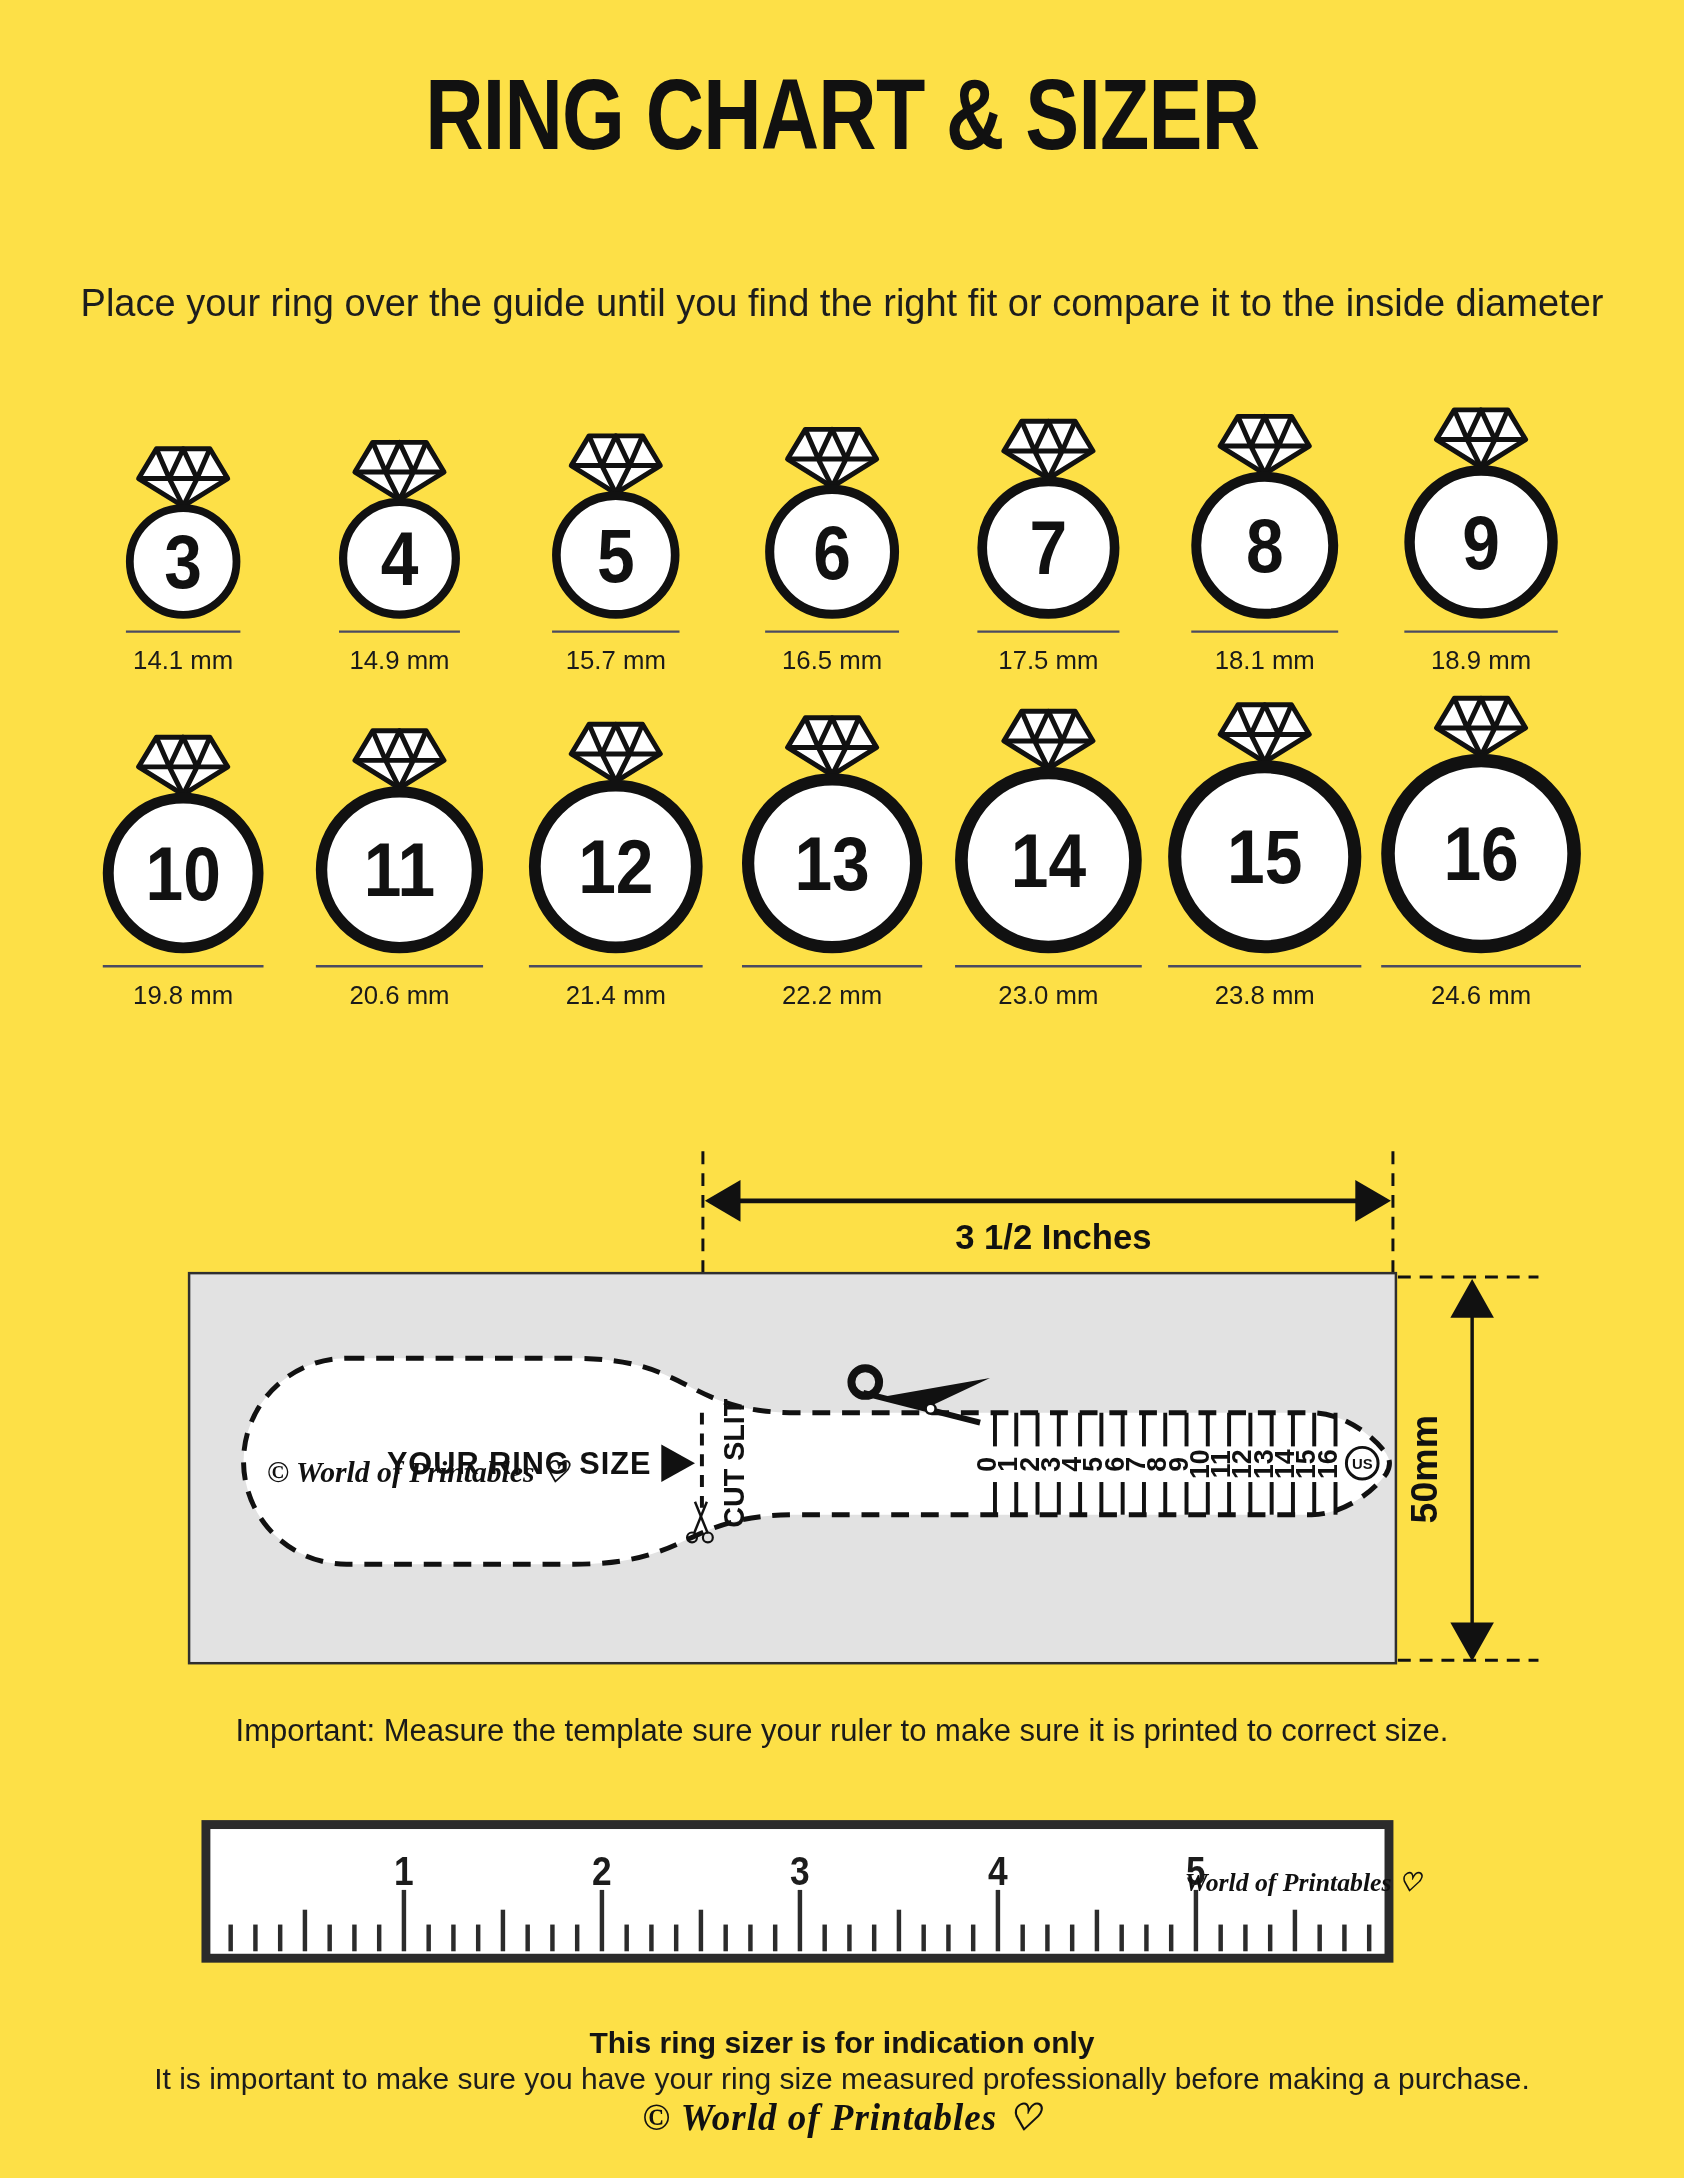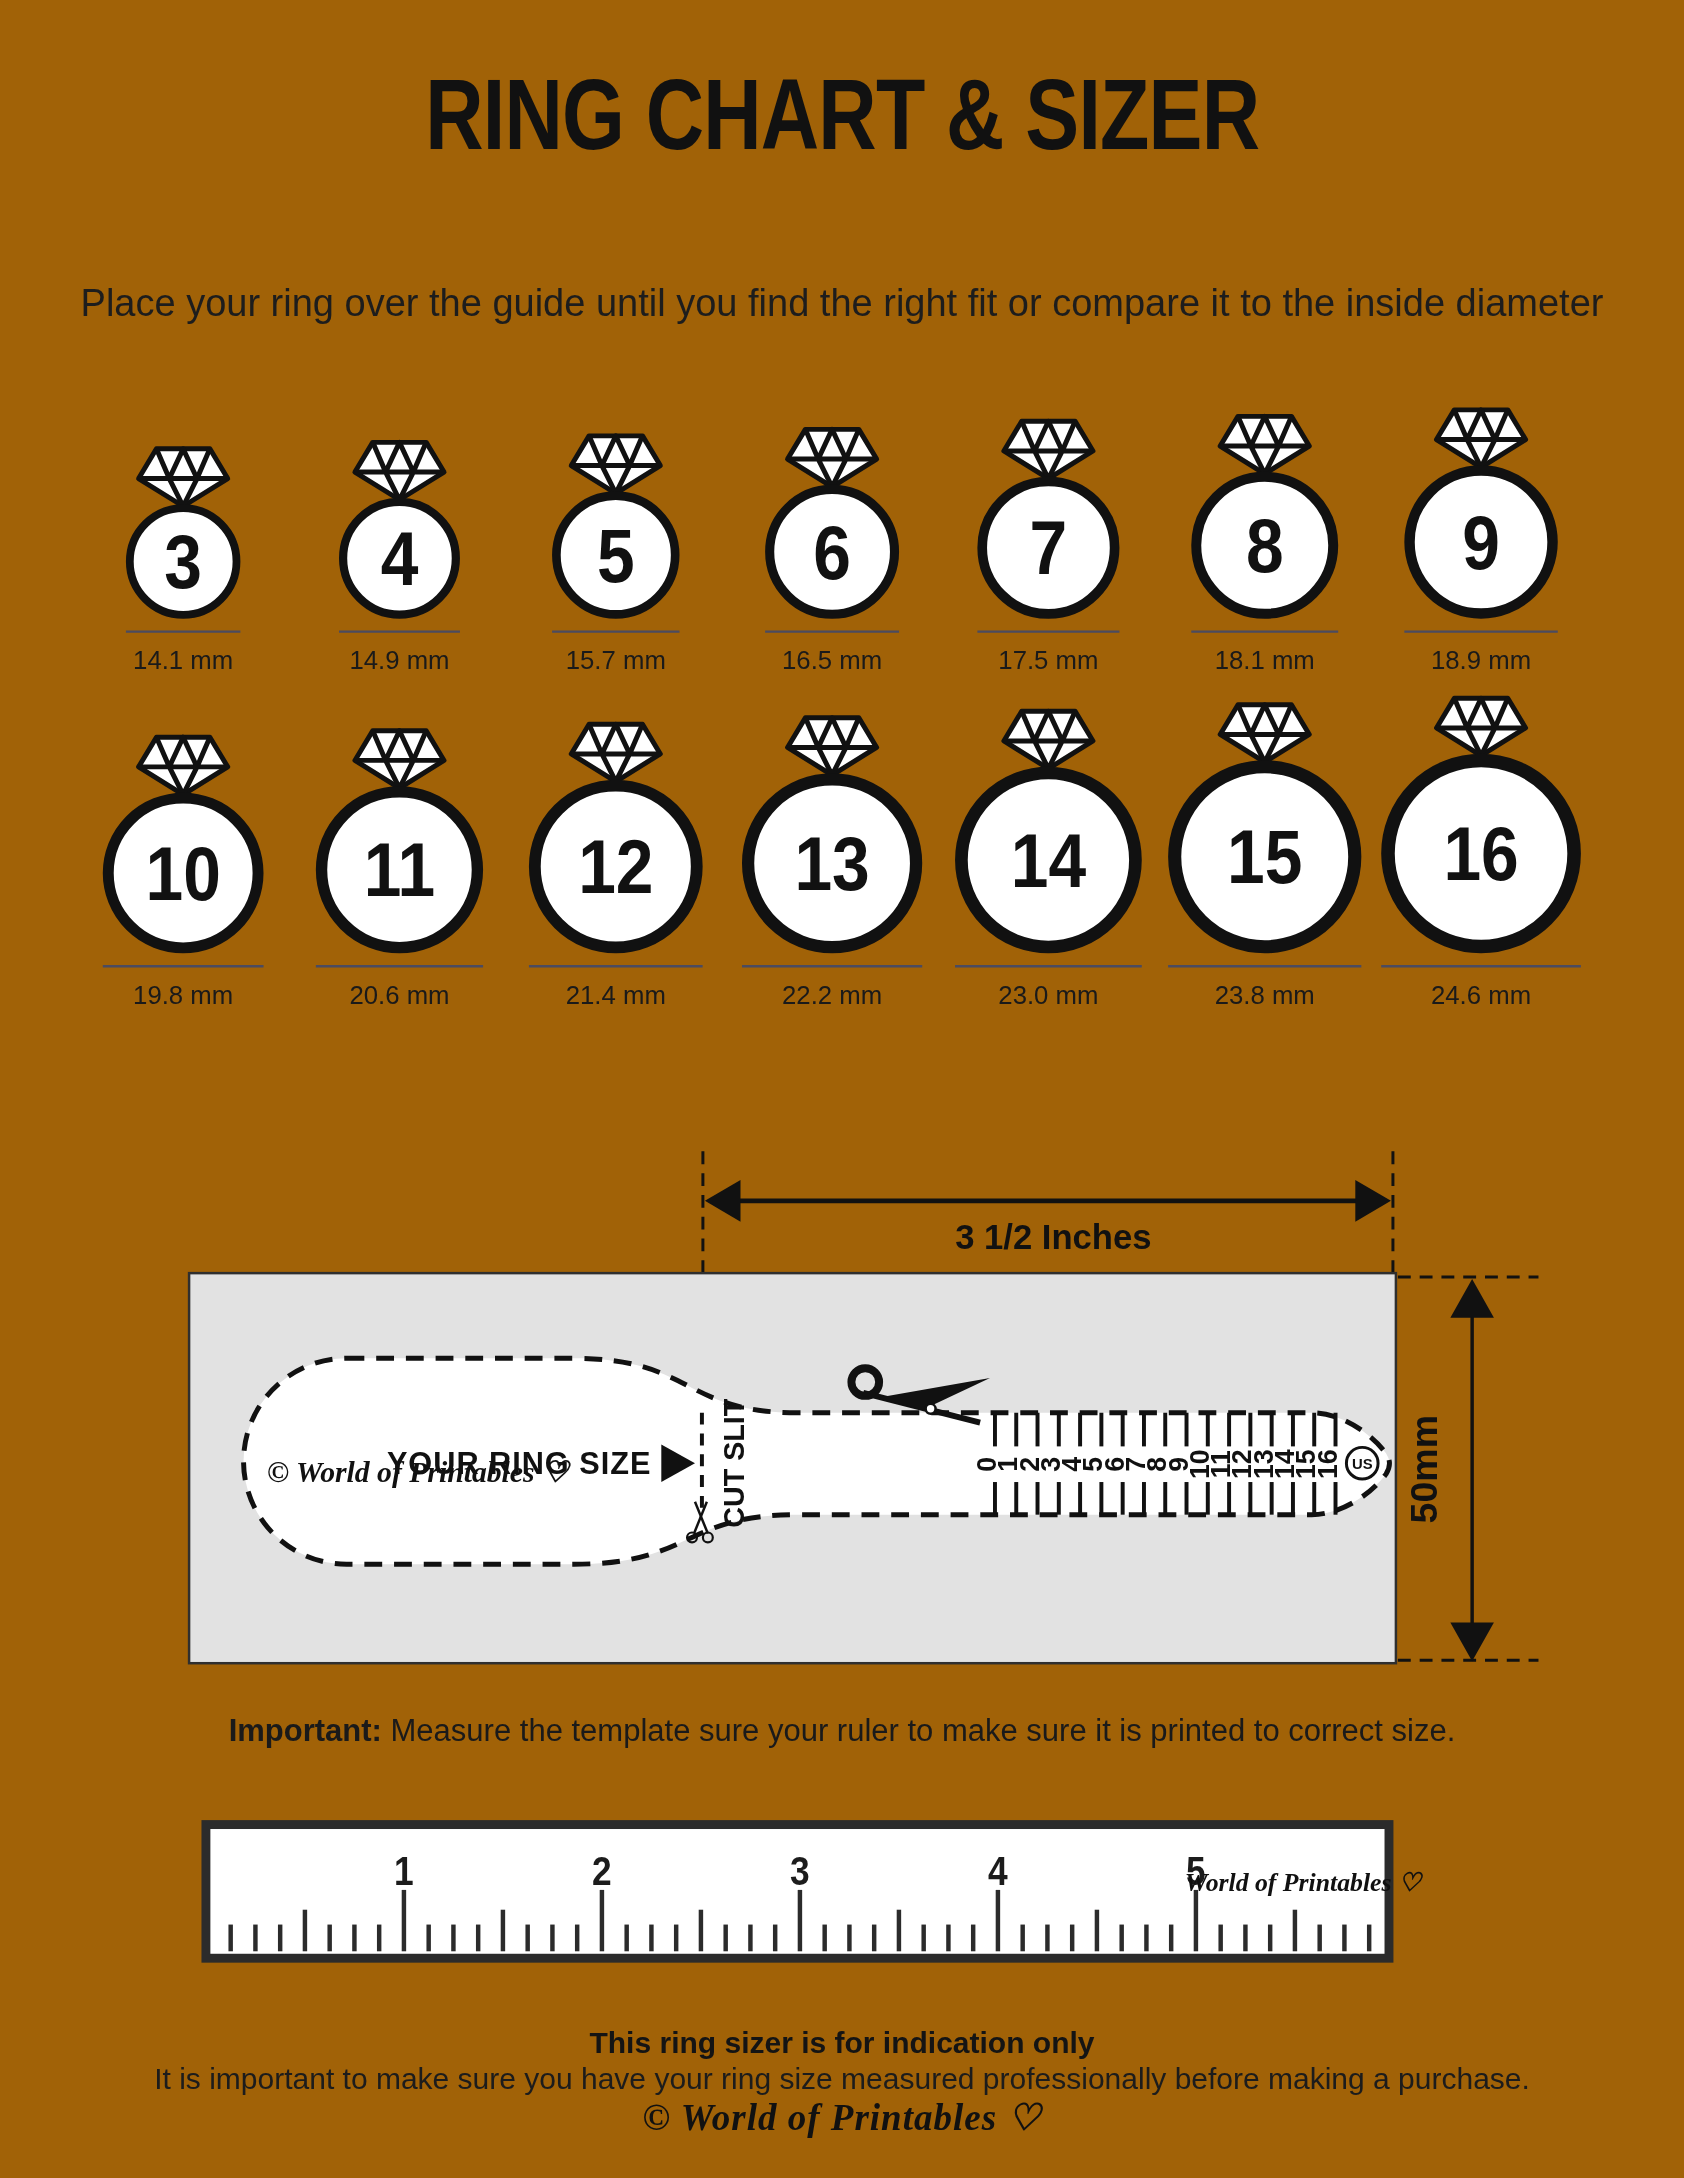--- a/index.html
+++ b/index.html
@@ -1,30 +1,30 @@
 <!DOCTYPE html>
 <html><head>
 <meta charset="utf-8">
 <style>
   html,body{margin:0;padding:0;background:#ffffff;}
   .page{
     position:relative;
     width:1684px;height:2178px;
-    background:#a16207;
+    background:#fde047;
     font-family:"Liberation Sans", sans-serif;
     color:#111;
     overflow:hidden;
   }
   .abs-center{position:absolute;left:0;right:0;text-align:center;}
   .title{top:61px;font-size:101px;font-weight:700;line-height:1.05;}
   .title .squeeze{display:inline-block;transform:scaleX(0.80);transform-origin:center;letter-spacing:-1px;white-space:nowrap;}
   .intro-bold{top:244px;font-size:28px;font-weight:700;color:#161616;}
   .intro-line{top:282px;font-size:38px;color:#1d1d1d;}
   .important-line{top:1713px;font-size:31px;color:#1a1a1a;}
-  .important-line b{font-weight:700;}
+  .important-line b{font-weight:400;}
   .footer-heading{top:2026px;font-size:30px;font-weight:700;color:#141414;}
   .footer-text{top:2062px;font-size:30px;color:#1c1c1c;}
   .footer-logo{top:2096px;font-size:37px;}
   .script{font-family:"Liberation Serif", serif;font-style:italic;font-weight:700;letter-spacing:1px;}
   svg text{font-family:"Liberation Sans", sans-serif;}
   svg .script-t{font-family:"Liberation Serif", serif;font-style:italic;font-weight:700;}
 </style>
 </head>
 <body>
 

